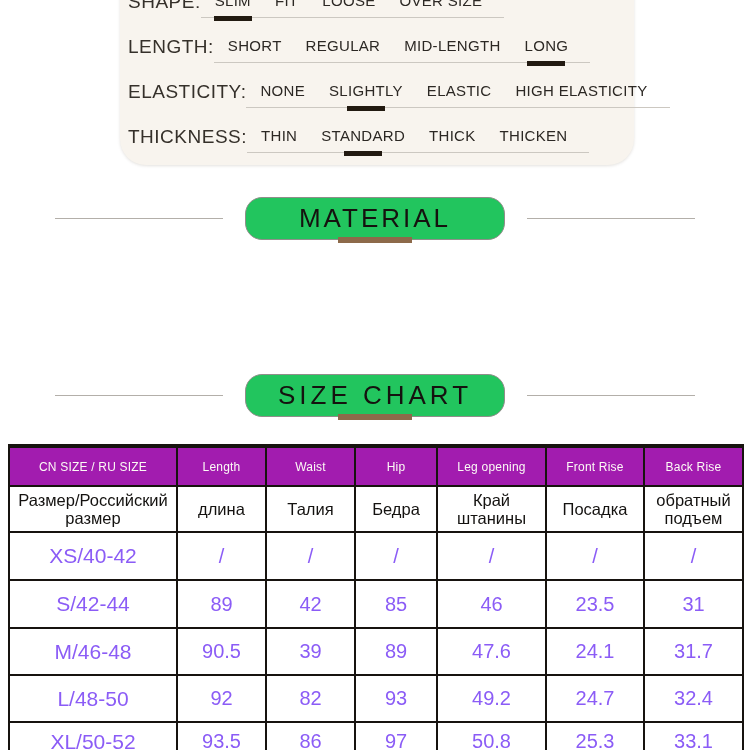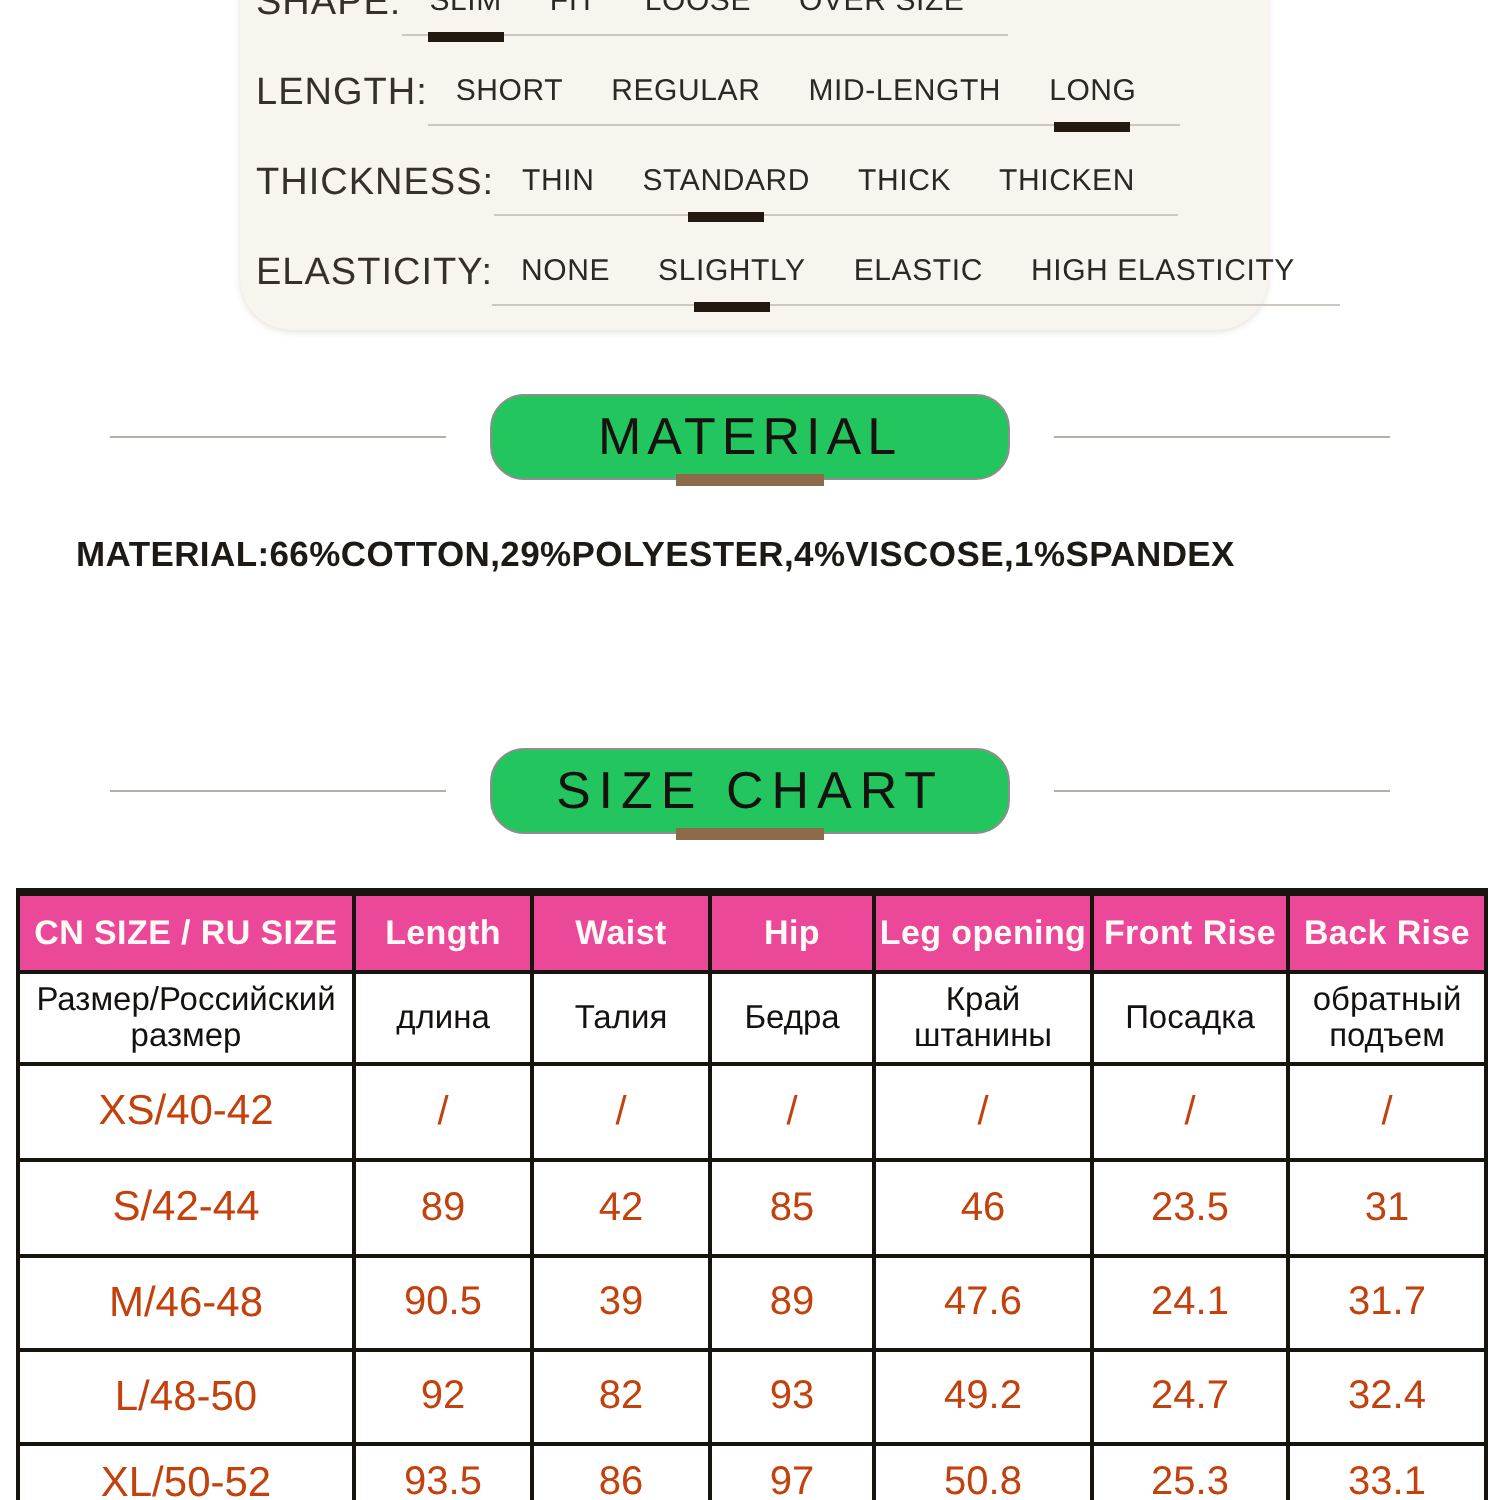--- a/index.html
+++ b/index.html
@@ -40,23 +40,23 @@
   .ru-value{margin-left:6px;}
   .ru-line1{white-space:nowrap;}
   .ru-line2{text-align:center;margin-top:3px;}
 
   
   .size-table{position:absolute;left:8px;top:444px;width:734px;border-collapse:collapse;
               table-layout:fixed;background:#fff;
               border:2px solid #17130f;border-top:4px solid #17130f;border-bottom:4px solid #17130f;}
   .size-table th,.size-table td{border:2px solid #17130f;text-align:center;vertical-align:middle;
               overflow:hidden;padding:0;}
-  .hdr-en th{background:#ec4899;color:#fcfaf5;font-size:17px;font-weight:700;letter-spacing:.2px;height:37px;}
+  .hdr-en th{background:#a21caf;color:#fcfaf5;font-size:12px;font-weight:400;letter-spacing:.2px;height:37px;}
   .hdr-ru td{font-size:16.5px;color:#141210;line-height:1.12;height:40px;padding:2px 8px;font-weight:400;}
-  .row-data td{font-size:20px;color:#c2410c;height:45px;}
+  .row-data td{font-size:20px;color:#8b5cf6;height:45px;}
   .row-data td.size-cell{font-size:21px;}
   tr.row-xs td, tr.row-s td{height:46px;}
   tr.row-xl td{height:37px;}
 </style>
 </head>
 <body>
 
 <div class="page">
 
   <div class="attr-card">
@@ -75,53 +75,50 @@
       <span class="attr-label">LENGTH:</span>
       <span class="attr-options">
         <span class="opt">SHORT</span>
         <span class="opt">REGULAR</span>
         <span class="opt">MID-LENGTH</span>
         <span class="opt selected">LONG</span>
       </span>
     </div>
 
     <div class="attr-row">
+      <span class="attr-label">ELASTICITY:</span>
+      <span class="attr-options">
+        <span class="opt">NONE</span>
+        <span class="opt selected">SLIGHTLY</span>
+        <span class="opt">ELASTIC</span>
+        <span class="opt">HIGH ELASTICITY</span>
+      </span>
+    </div>
+
+    <div class="attr-row">
       <span class="attr-label">THICKNESS:</span>
       <span class="attr-options">
         <span class="opt">THIN</span>
         <span class="opt selected">STANDARD</span>
         <span class="opt">THICK</span>
         <span class="opt">THICKEN</span>
-      </span>
-    </div>
-
-    <div class="attr-row">
-      <span class="attr-label">ELASTICITY:</span>
-      <span class="attr-options">
-        <span class="opt">NONE</span>
-        <span class="opt selected">SLIGHTLY</span>
-        <span class="opt">ELASTIC</span>
-        <span class="opt">HIGH ELASTICITY</span>
       </span>
     </div>
   </div>
 
   <div class="section-header" id="material-header">
     <span class="side-line left"></span>
     <span class="pill">
       <span>MATERIAL</span>
       <span class="pill-accent"></span>
     </span>
     <span class="side-line right"></span>
   </div>
 
   <div class="material-text">
-    <div class="mat-line-en">
-      <span>MATERIAL:</span><span>66%COTTON,29%POLYESTER,4%VISCOSE,1%SPANDEX</span>
-    </div>
   </div>
 
   <div class="section-header" id="sizechart-header">
     <span class="side-line left"></span>
     <span class="pill">
       <span>SIZE CHART</span>
       <span class="pill-accent"></span>
     </span>
     <span class="side-line right"></span>
   </div>

